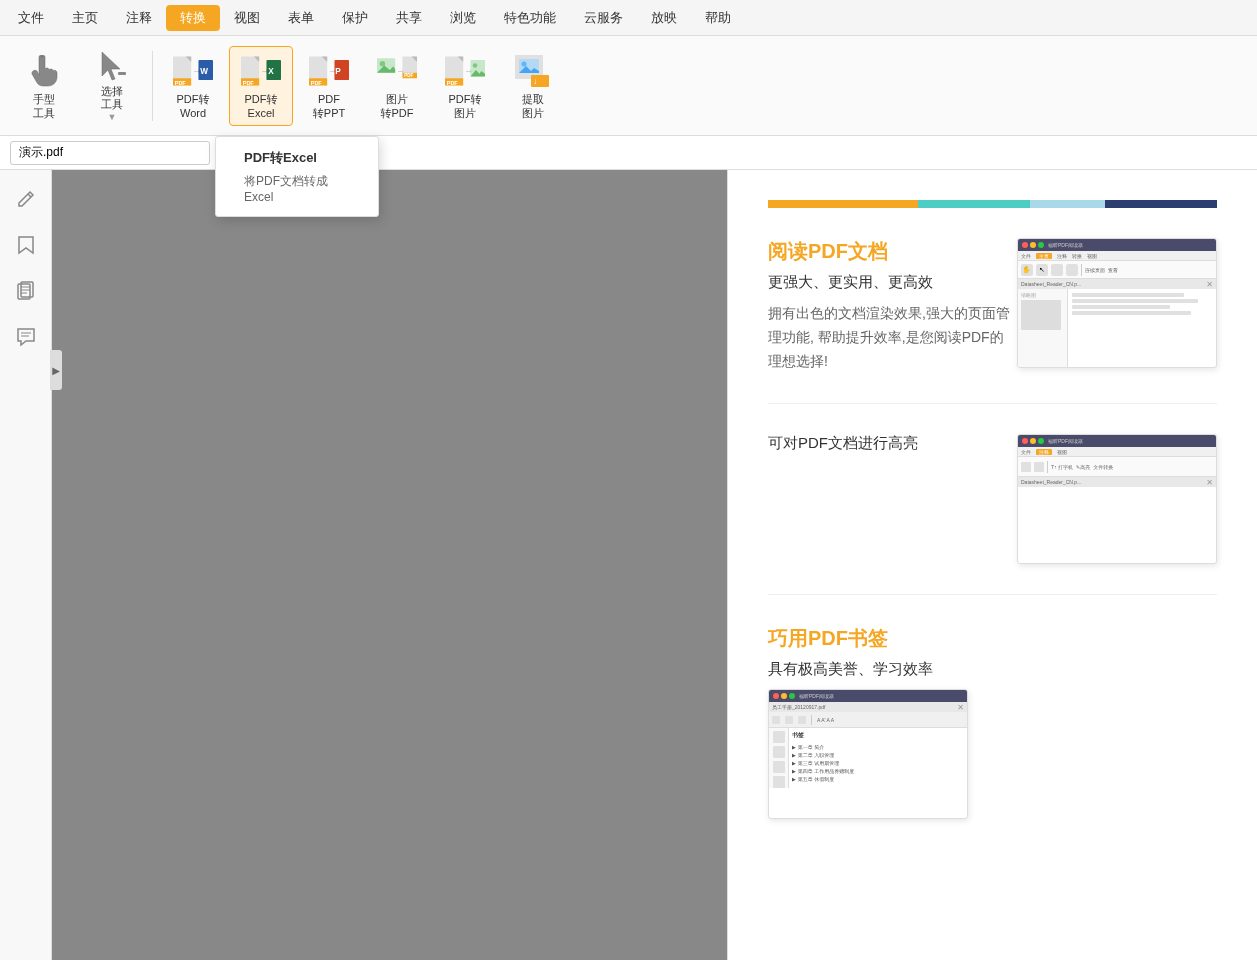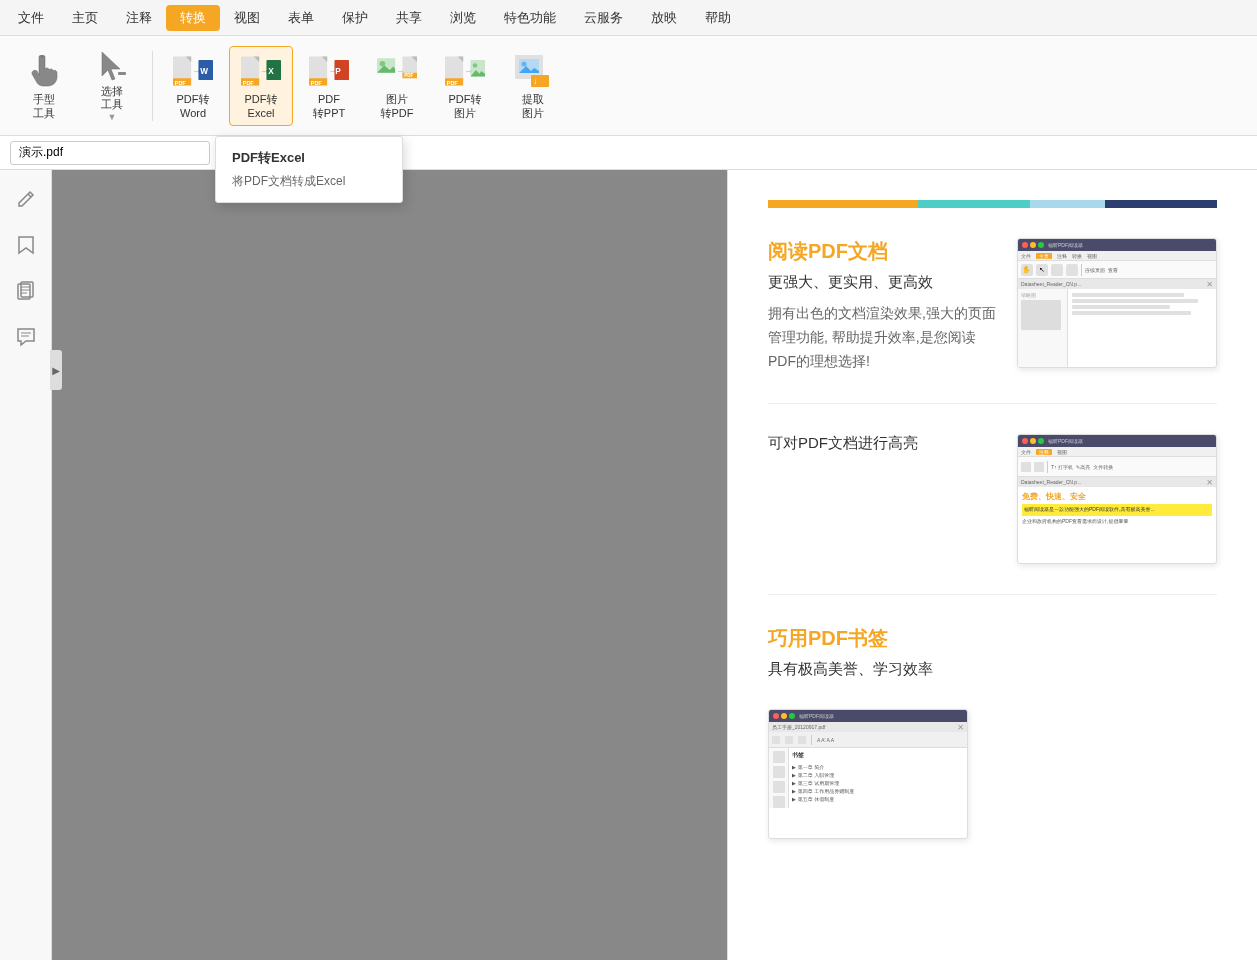--- a/index.html
+++ b/index.html
@@ -152,22 +152,22 @@
 
     
     .tooltip-dropdown {
       position: absolute;
       top: 136px;
       left: 215px;
       background: white;
       border: 1px solid #ddd;
       box-shadow: 2px 4px 12px rgba(0,0,0,0.15);
       border-radius: 3px;
-      padding: 12px 16px;
-      width: 188px;
+      padding: 12px 28px;
+      width: 164px;
       z-index: 999;
     }
     .tooltip-title {
       font-size: 13px;
       font-weight: bold;
       color: #333;
       margin-bottom: 6px;
     }
     .tooltip-desc {
       font-size: 12px;
@@ -183,21 +183,20 @@
     .bar-orange { background: #f5a623; flex: 2; }
     .bar-teal { background: #4ecdc4; flex: 1.5; }
     .bar-lightblue { background: #a8d8ea; flex: 1; }
     .bar-darkblue { background: #2c3e70; flex: 1.5; }
 
     
     .feature-section {
       padding: 30px 0;
       border-bottom: 1px solid #eee;
       display: flex;
-      gap: 20px;
     }
     .feature-text { flex: 1; }
     .feature-title {
       font-size: 20px;
       font-weight: bold;
       color: #f5a623;
       margin-bottom: 8px;
     }
     .feature-subtitle {
       font-size: 15px;
@@ -489,29 +488,20 @@
           <div style="width:10px;height:10px;background:#e0e0e0;border-radius:1px;"></div>
           <div style="width:10px;height:10px;background:#e0e0e0;border-radius:1px;"></div>
           <div style="width:1px;height:12px;background:#ccc;"></div>
           <div style="font-size:5px;color:#666;">T↑ 打字机</div>
           <div style="font-size:5px;color:#666;">✎高亮</div>
           <div style="font-size:5px;color:#666;">文件转换</div>
         </div>
         <div style="height:10px;background:#e8e8e8;display:flex;align-items:center;padding:0 3px;">
           <span style="font-size:5px;color:#666;flex:1;overflow:hidden;white-space:nowrap;">Datasheet_Reader_CN.p...</span>
           <span style="font-size:8px;color:#999;">✕</span>
-        </div>
-        <div style="padding:4px;">
-          <div style="font-size:8px;color:#f5a623;font-weight:bold;margin-bottom:2px;">免费、快速、安全</div>
-          <div style="font-size:5px;color:#333;line-height:1.5;background:#ffeb3b;padding:2px;">
-            福昕阅读器是一款功能强大的PDF阅读软件,具有极高美誉...
-          </div>
-          <div style="font-size:5px;color:#555;line-height:1.5;margin-top:2px;">
-            企业和政府机构的PDF查看需求而设计,提倡量量
-          </div>
         </div>
       </div>
     </div>
 
     <div class="feature-section" style="border-bottom:none;flex-direction:column;">
       <div class="feature-text">
         <div class="feature-title">巧用PDF书签</div>
         <div class="feature-subtitle">具有极高美誉、学习效率</div>
       </div>
 

